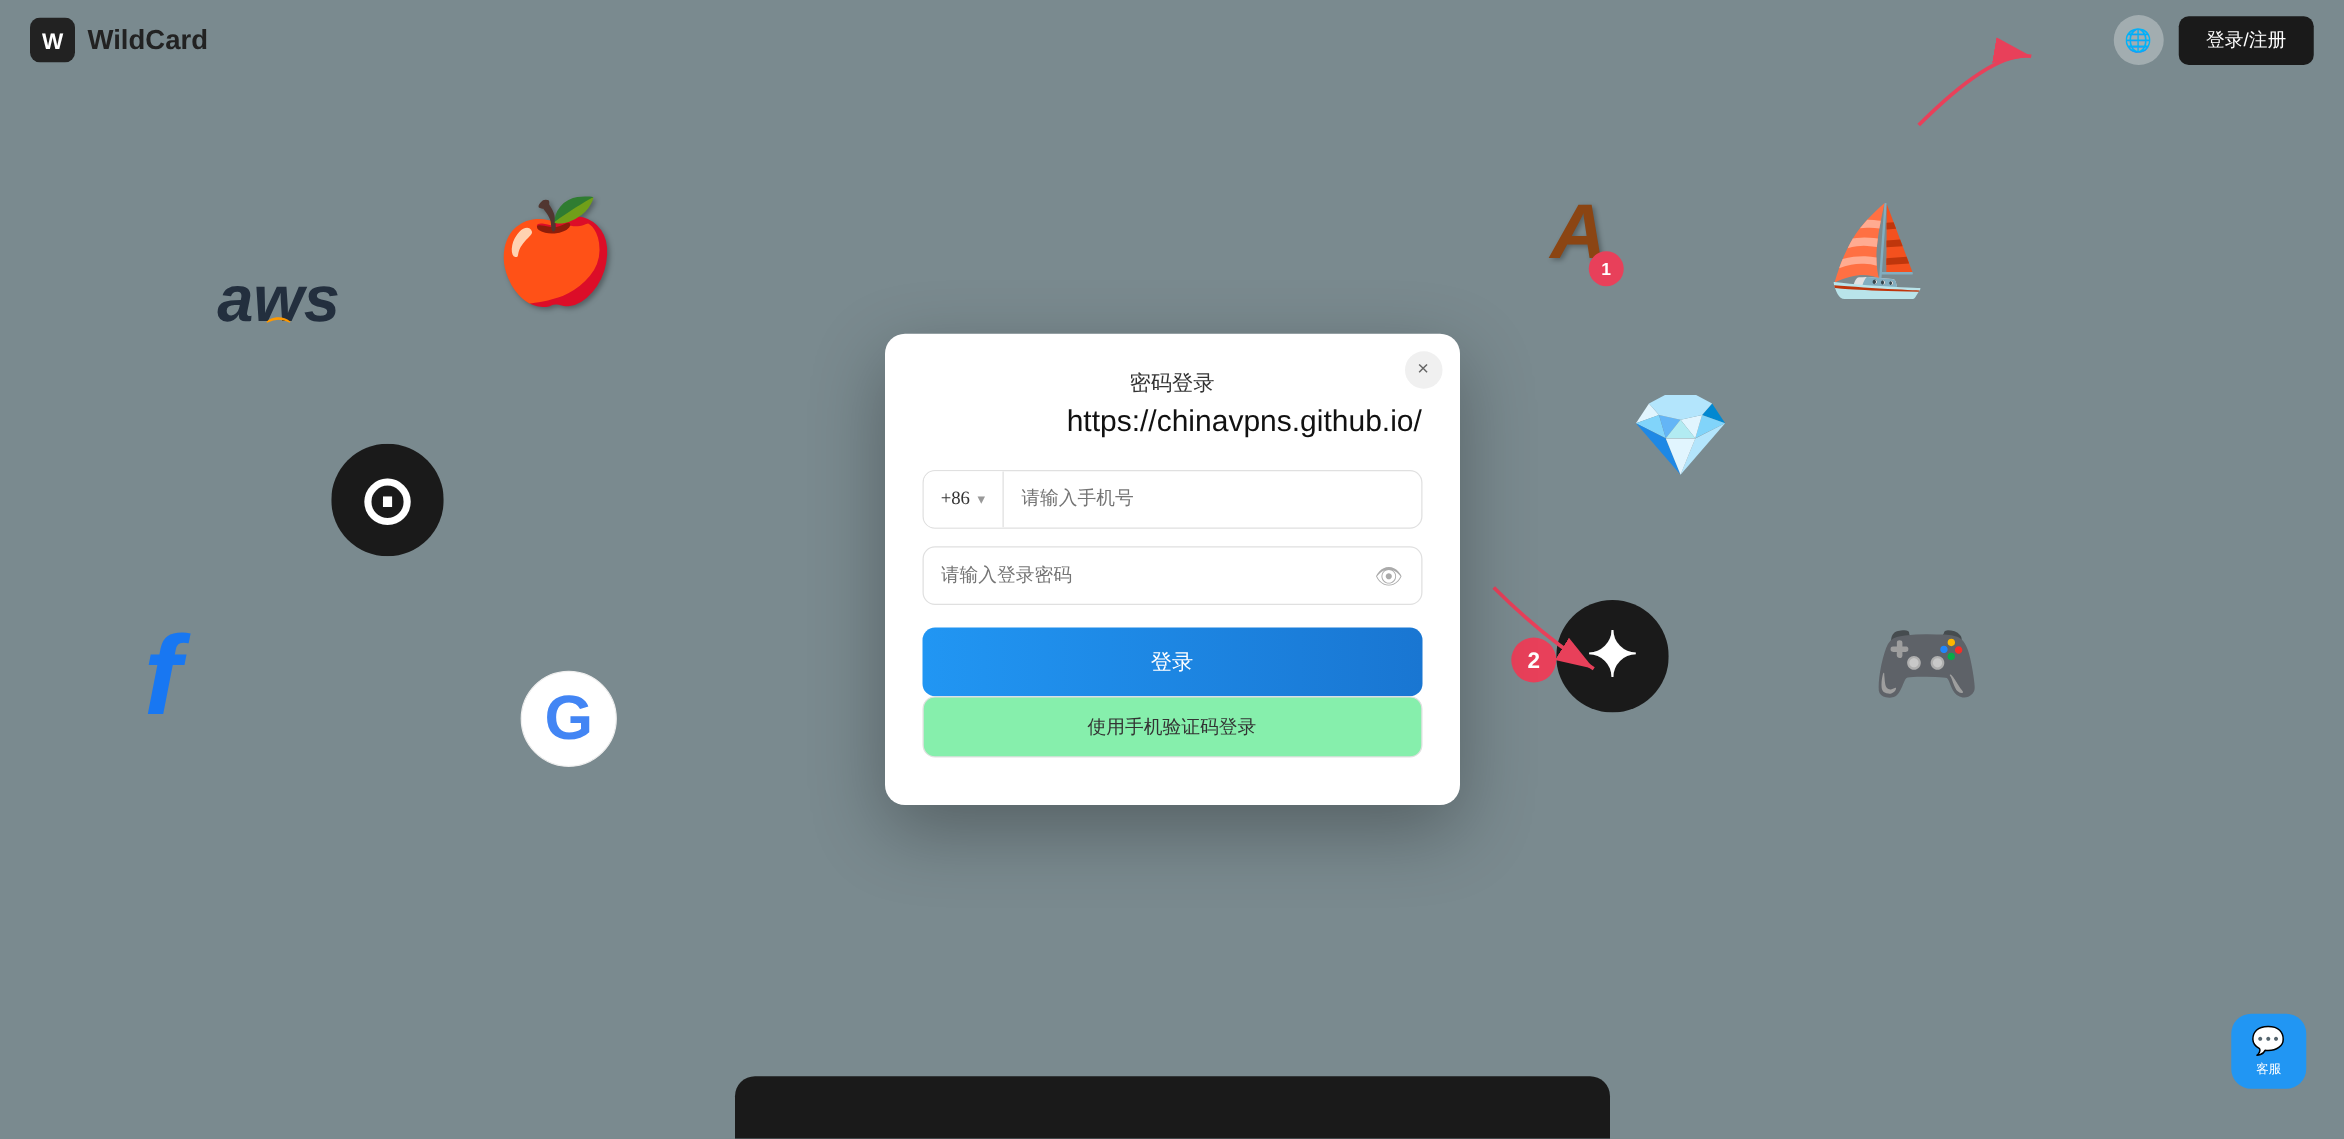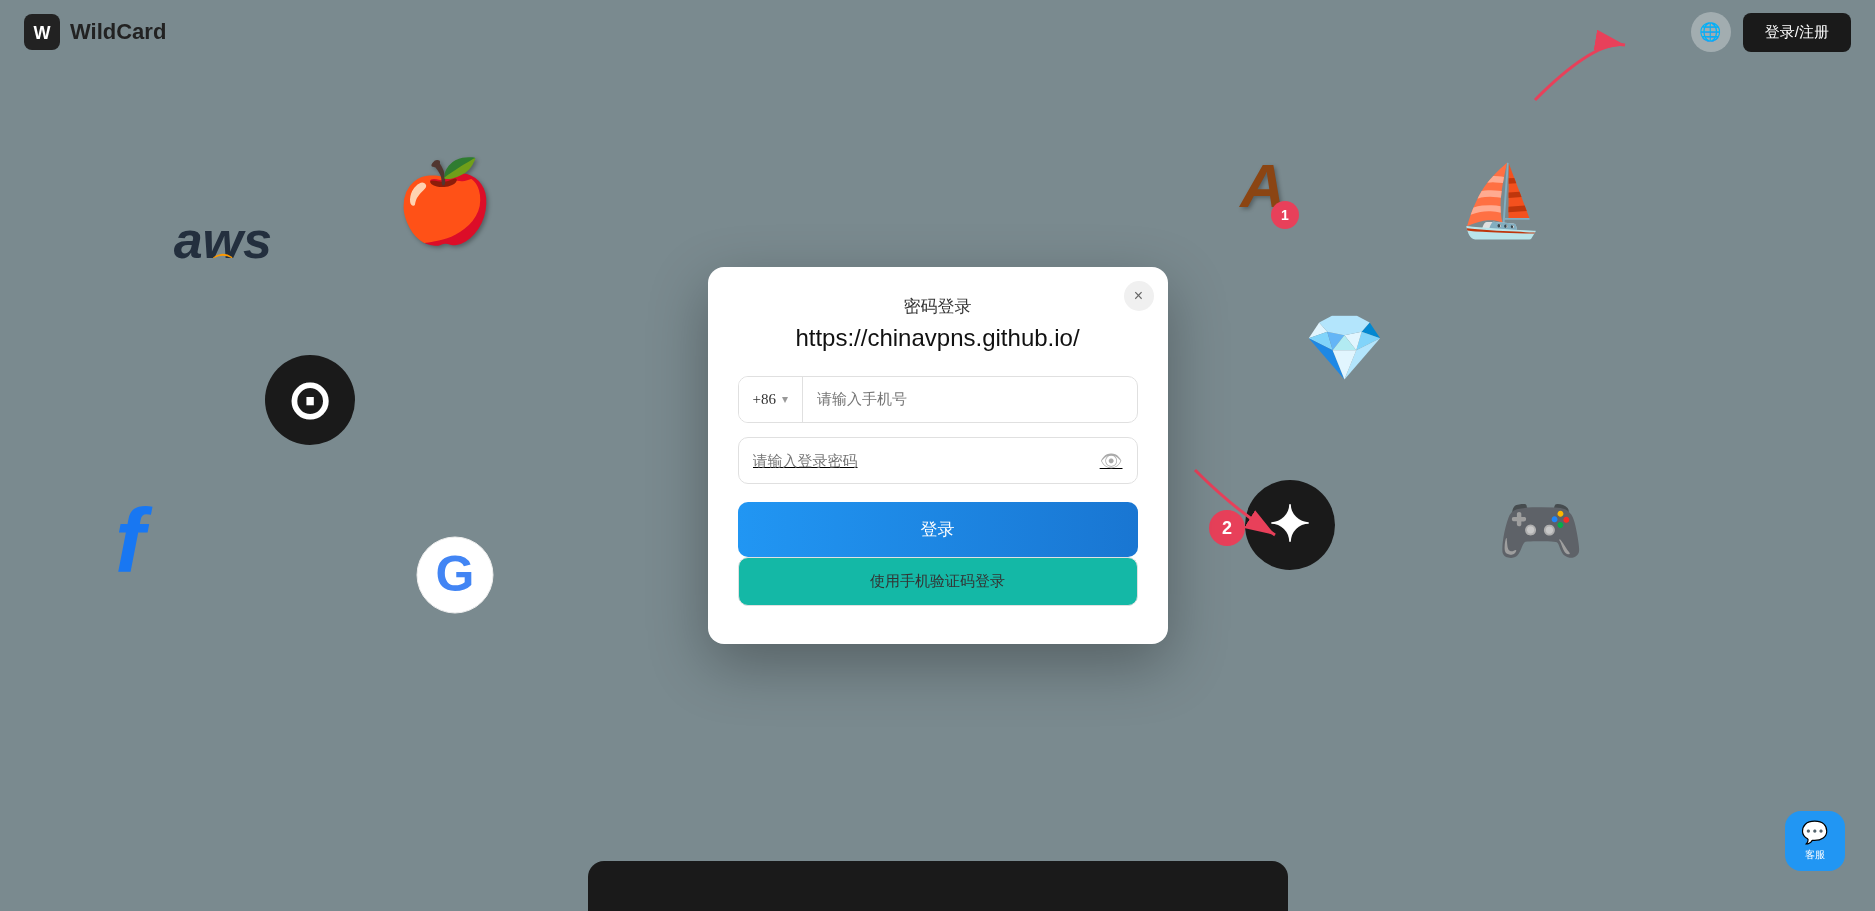--- a/index.html
+++ b/index.html
@@ -198,20 +198,21 @@
       font-size: 17px;
       color: #333;
       margin-bottom: 6px;
     }
     .modal-url {
       font-size: 24px;
       color: #111;
       font-weight: 500;
       margin-bottom: 24px;
       word-break: break-all;
+      text-align: right;
     }
     .modal-body {
       padding: 0 30px 20px;
     }
     .phone-row {
       display: flex;
       border: 1.5px solid #e0e0e0;
       border-radius: 10px;
       overflow: hidden;
       margin-bottom: 14px;
@@ -244,21 +245,20 @@
       background: transparent;
     }
     .password-row {
       display: flex;
       align-items: center;
       border: 1.5px solid #e0e0e0;
       border-radius: 10px;
       overflow: hidden;
       margin-bottom: 18px;
       padding: 0 14px;
-      text-decoration: underline;
     }
     .password-input {
       flex: 1;
       border: none;
       outline: none;
       padding: 14px 0;
       font-size: 15px;
       color: #999;
       font-family: inherit;
       background: transparent;
@@ -275,21 +275,21 @@
       border: none;
       border-radius: 10px;
       padding: 16px;
       font-size: 17px;
       font-family: inherit;
       cursor: pointer;
       margin-bottom: 0;
     }
     .sms-login-btn {
       width: 100%;
-      background: #14b8a6;
+      background: #86efac;
       color: #333;
       border: 1.5px solid #e0e0e0;
       border-radius: 10px;
       padding: 14px;
       font-size: 15px;
       font-family: inherit;
       cursor: pointer;
       margin-bottom: 18px;
     }
     .agreement-row {

